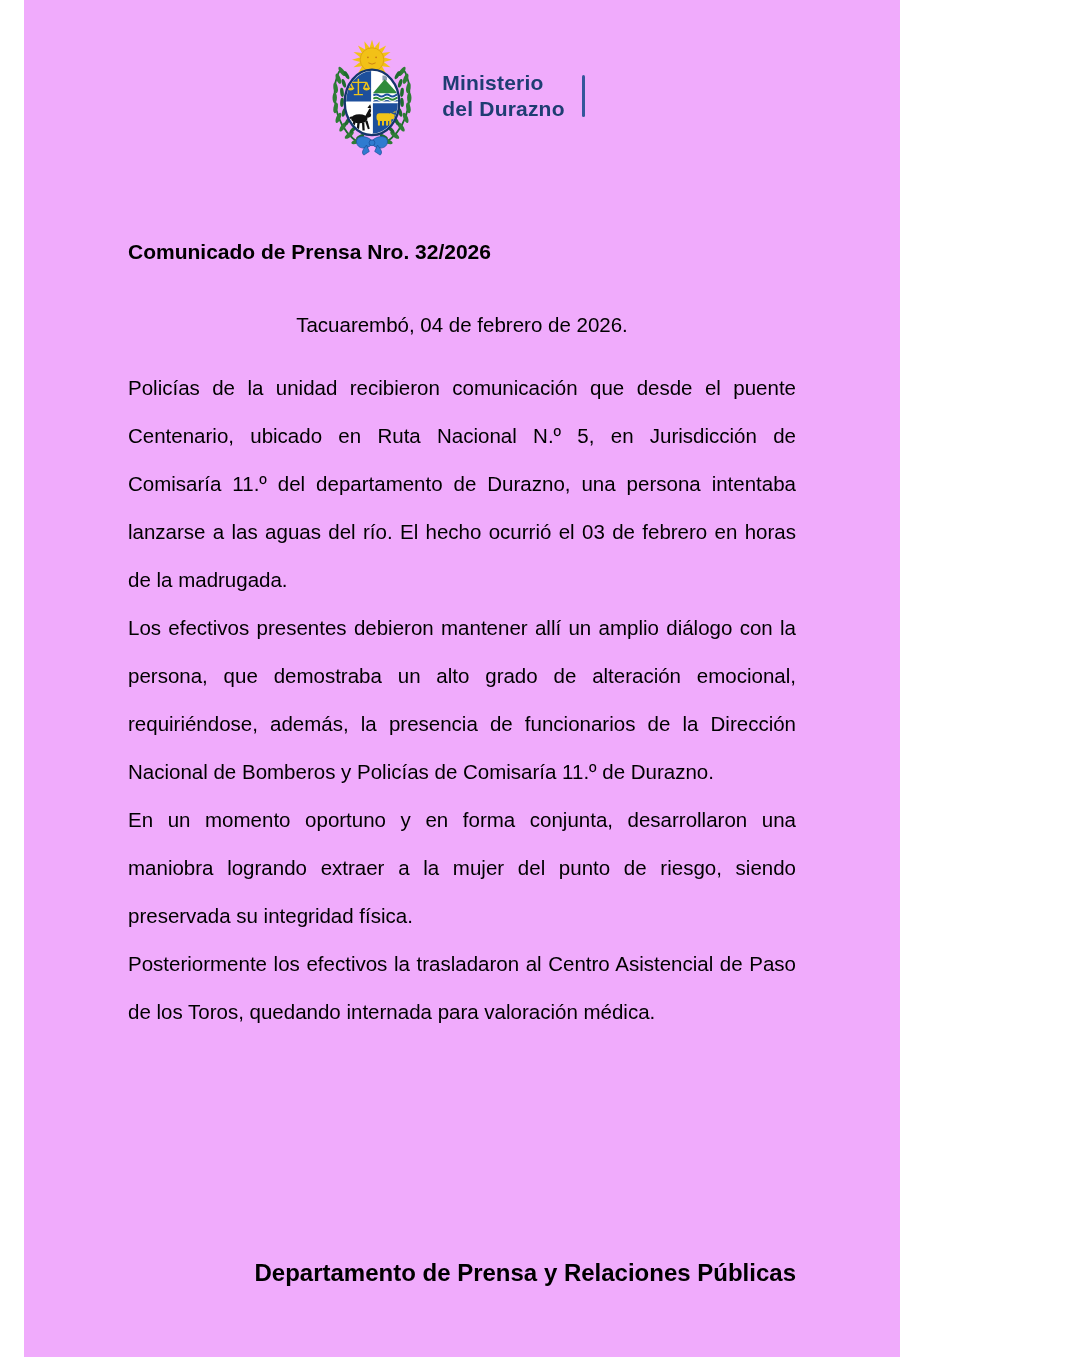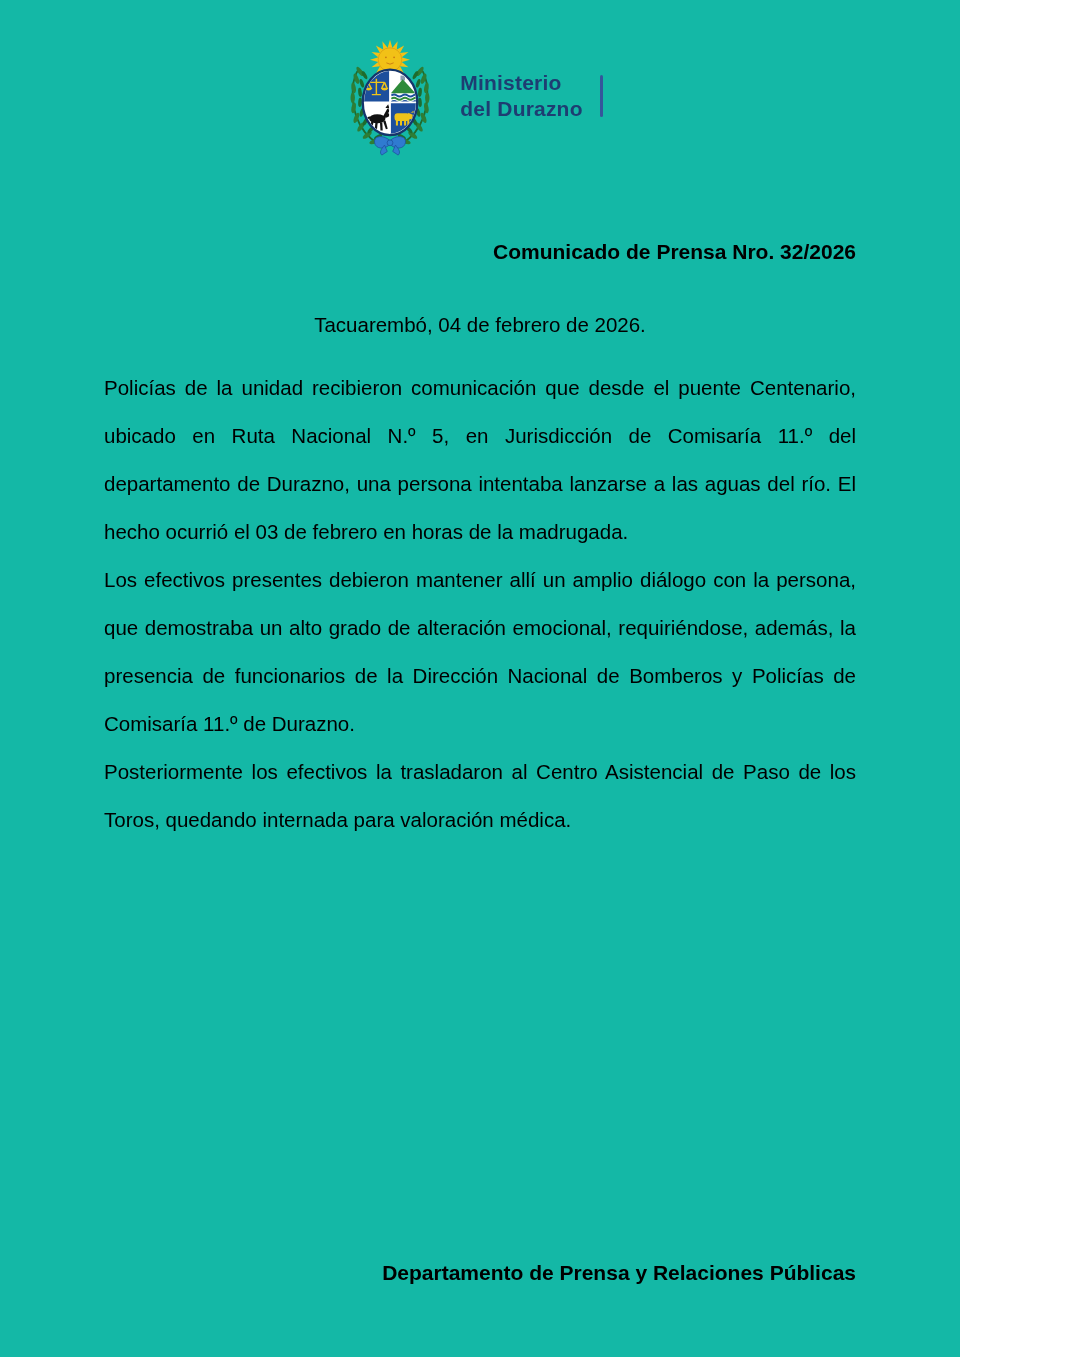--- a/index.html
+++ b/index.html
@@ -4,24 +4,25 @@
 <style>
   * { box-sizing: border-box; }
   html, body { margin: 0; padding: 0; background: #ffffff; }
   body {
     width: 1080px;
     font-family: "Liberation Sans", sans-serif;
     color: #000000;
   }
   .page {
     position: relative;
-    width: 960px;
+    width: 876px;
     height: 1357px;
-    background: #14b8a6;
+    background: #f0abfc;
     overflow: hidden;
+    margin-left: 24px;
   }
   .logo-row {
     display: flex;
     justify-content: center;
     align-items: center;
     padding-top: 33px;
   }
   .coat { width: 100px; height: 126px; margin-right: 20px; flex: 0 0 auto; }
   .brand-text {
     font-weight: bold;
@@ -34,21 +35,21 @@
   .brand-divider {
     width: 3px;
     height: 42px;
     background: #35569b;
     border-radius: 2px;
     margin: 0 17px;
     flex: 0 0 auto;
   }
   .doc { padding: 0 104px; }
   .doc-title {
-    text-align: right;
+    text-align: left;
     font-weight: bold;
     font-size: 21px;
     line-height: 25px;
     margin-top: 80px;
   }
   .dateline {
     text-align: center;
     font-size: 20.5px;
     line-height: 25px;
     margin-top: 48px;
@@ -66,21 +67,21 @@
     font-size: 20.5px;
     line-height: 48px;
     text-align: justify;
     margin: 0;
   }
   .doc-footer {
     position: absolute;
     right: 104px;
     bottom: 72px;
     font-weight: bold;
-    font-size: 21px;
+    font-size: 24px;
     line-height: 25px;
   }
 </style>
 </head>
 <body>
 
 <div class="page">
 
   <div class="logo-row">
 
@@ -217,18 +218,19 @@
     <div class="brand-divider"></div>
 
   </div>
 
   <div class="doc">
     <div class="doc-title">Comunicado de Prensa Nro. 32/2026</div>
     <div class="dateline">Tacuarembó, 04 de febrero de 2026.</div>
     <div class="body-block">
         <p>Policías de la unidad recibieron comunicación que desde el puente Centenario, ubicado en Ruta Nacional N.º 5, en Jurisdicción de Comisaría 11.º del departamento de Durazno, una persona intentaba lanzarse a las aguas del río. El hecho ocurrió el 03 de febrero en horas de la madrugada.</p>
         <p>Los efectivos presentes debieron mantener allí un amplio diálogo con la persona, que demostraba un alto grado de alteración emocional, requiriéndose, además, la presencia de funcionarios de la Dirección Nacional de Bomberos y Policías de Comisaría 11.º de Durazno.</p>
+        <p>En un momento oportuno y en forma conjunta, desarrollaron una maniobra logrando extraer a la mujer del punto de riesgo,  siendo preservada su integridad física.</p>
         <p>Posteriormente los efectivos la trasladaron al Centro Asistencial de Paso de los Toros, quedando internada para valoración médica.</p>
       </div>
   </div>
 
   <div class="doc-footer">Departamento de Prensa y Relaciones Públicas</div>
 </div>
 
 </body></html>

